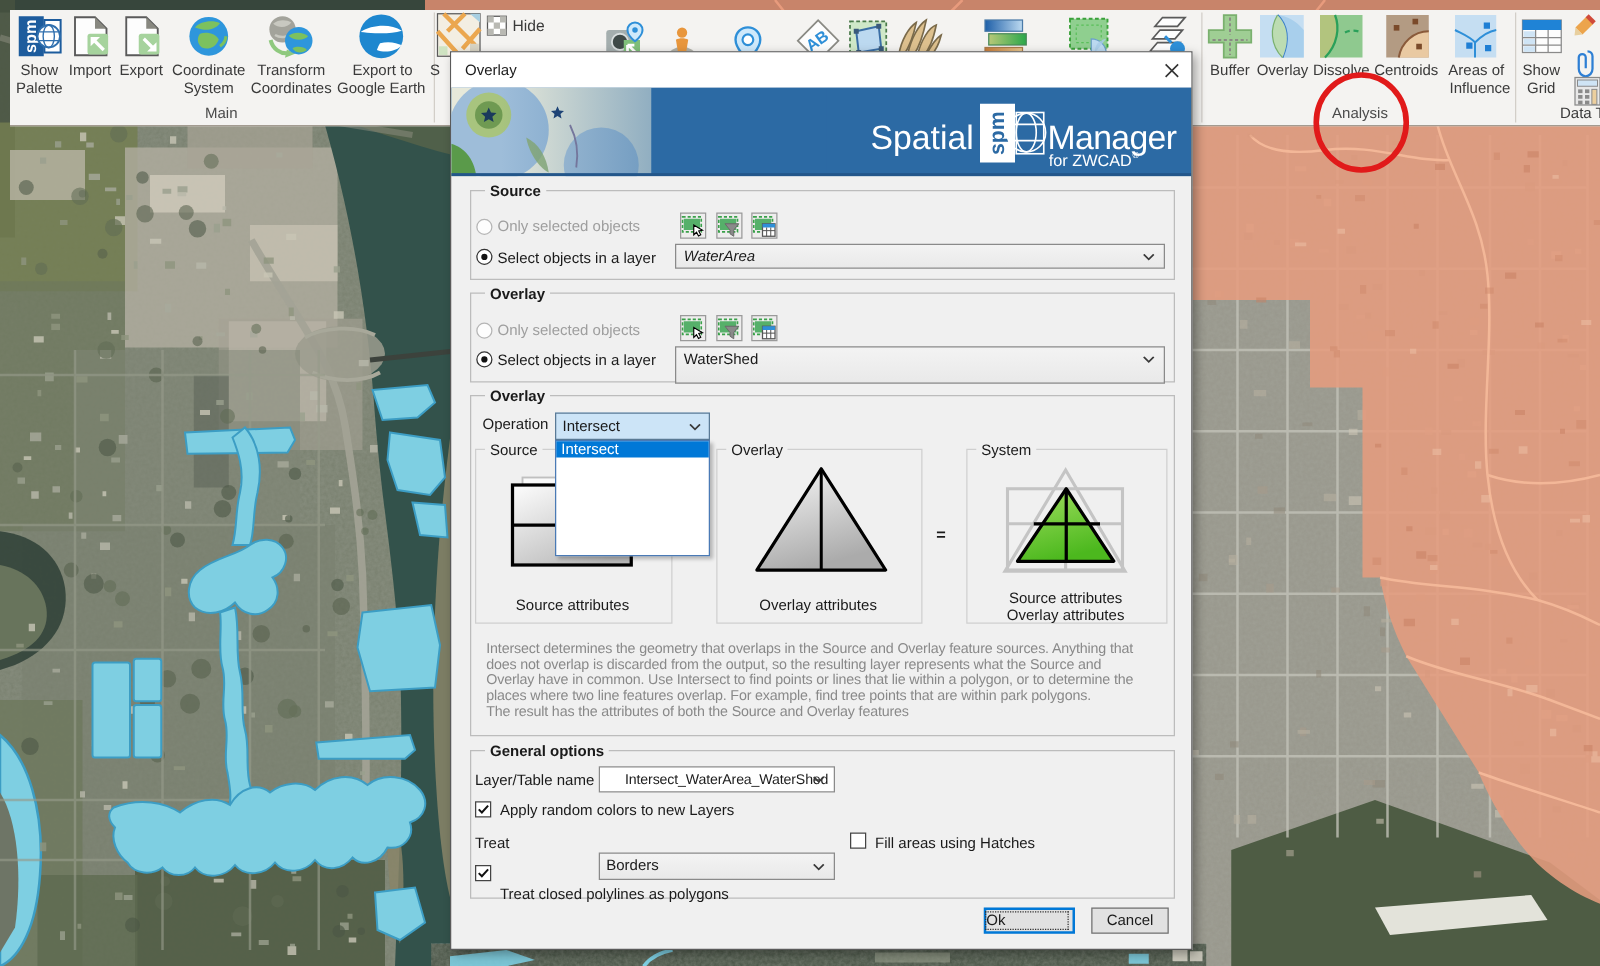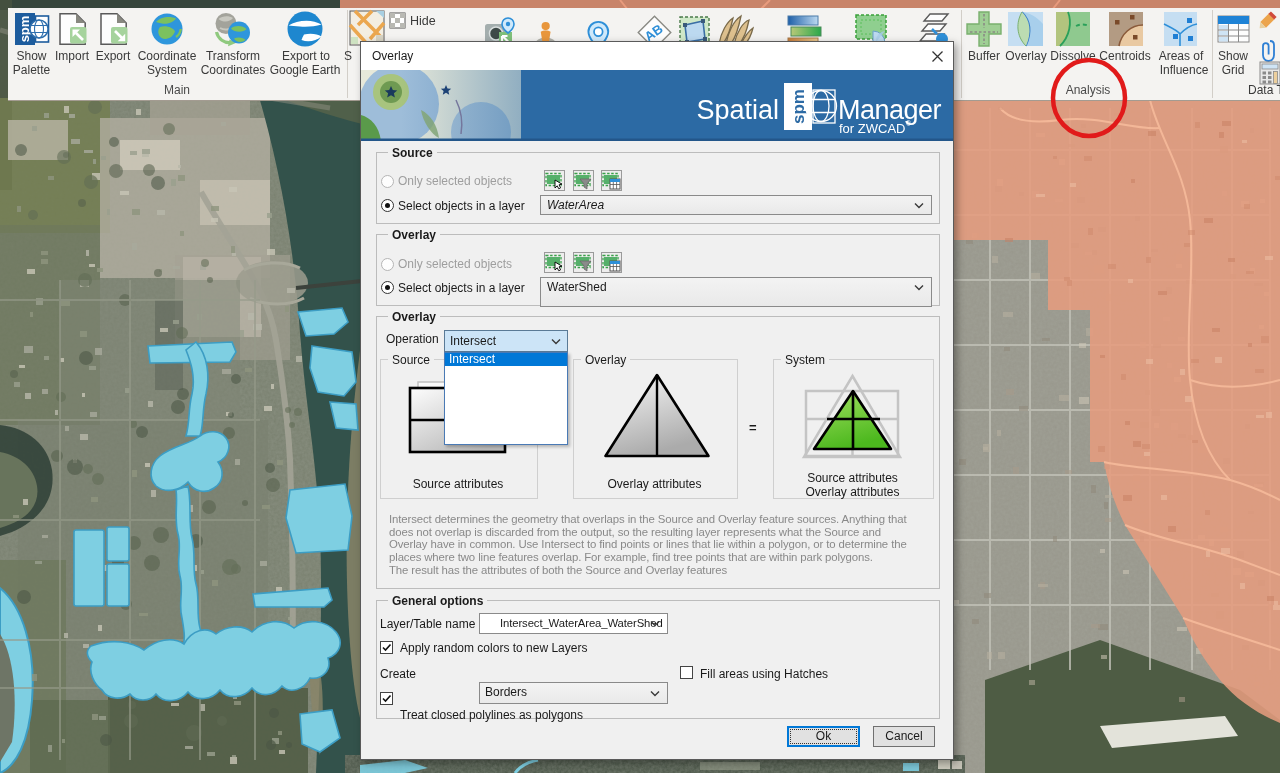--- a/index.html
+++ b/index.html
@@ -933,33 +933,33 @@
  <div class="abs" style="left:27px;top:552px;background:#f0f0f0;padding:0 4px;font-weight:bold;">General options</div>
  <div class="abs" style="left:19px;top:575px;">Layer/Table name</div>
  <div class="abs" style="left:118px;top:571px;width:189px;height:21px;background:#fff;border:1px solid #8a8a8a;box-sizing:border-box;line-height:19px;"><span style="padding-left:20px;font-size:11.3px;letter-spacing:-0.1px;">Intersect_WaterArea_WaterShed</span><svg class="abs" style="right:7px;top:7px" width="10" height="6">
           <path d="M1,0.5 L5,4.5 L9,0.5" stroke="#3a3a3a" stroke-width="1.4" fill="none"></path>
         </svg></div>
  <div class="abs" style="left:19px;top:599px;width:13px;height:13px;background:#fff;border:1px solid #444;box-sizing:border-box;"></div>
  <svg class="abs" style="left:21px;top:601px" width="10" height="9">
         <path d="M1,4.5 L3.5,7 L8.5,1.5" stroke="#111" stroke-width="1.6" fill="none"></path>
       </svg>
  <div class="abs" style="left:39px;top:599px;">Apply random colors to new Layers</div>
- <div class="abs" style="left:19px;top:625px;">Create</div>
+ <div class="abs" style="left:19px;top:625px;">Treat</div>
  <div class="combo" style="left:118px;top:620px;width:189px;height:22px;margin-top:20px;"><span style="padding-left:5px;">Borders</span><svg class="chev" width="10" height="6" style="top:8px">
           <path d="M1,0.5 L5,4.5 L9,0.5" stroke="#3a3a3a" stroke-width="1.4" fill="none"></path>
         </svg></div>
  <div class="abs" style="left:319px;top:624px;width:13px;height:13px;background:#fff;border:1px solid #444;box-sizing:border-box;"></div>
  <div class="abs" style="left:339px;top:625px;">Fill areas using Hatches</div>
  <div class="abs" style="left:19px;top:650px;width:13px;height:13px;background:#fff;border:1px solid #444;box-sizing:border-box;"></div>
  <svg class="abs" style="left:21px;top:652px" width="10" height="9">
         <path d="M1,4.5 L3.5,7 L8.5,1.5" stroke="#111" stroke-width="1.6" fill="none"></path>
       </svg>
  <div class="abs" style="left:39px;top:666px;">Treat closed polylines as polygons</div>
 
- <div class="abs" style="left:426px;top:684px;width:73px;height:21px;background:#e1e1e1;border:2px solid #0078d7;box-sizing:border-box;text-align:center;line-height:17px;"><span style="outline:1px dotted #333;display:inline-block;width:65px;height:13px;line-height:13px;margin-top:2px;">Ok</span></div>
+ <div class="abs" style="left:426px;top:684px;width:73px;height:21px;background:#e1e1e1;border:2px solid #0078d7;box-sizing:border-box;text-align:left;line-height:17px;"><span style="outline:1px dotted #333;display:inline-block;width:65px;height:13px;line-height:13px;margin-top:2px;">Ok</span></div>
  <div class="abs" style="left:512px;top:684px;width:62px;height:21px;background:#e1e1e1;border:1px solid #707070;box-sizing:border-box;text-align:center;line-height:19px;">Cancel</div>
 
  <div class="abs" style="left:83px;top:310px;width:124px;height:93px;background:#fff;border:1px solid #4a7ab5;box-sizing:border-box;box-shadow:2px 2px 3px rgba(0,0,0,0.25);"></div>
  <div class="abs" style="left:84px;top:311px;width:122px;height:13px;background:#0078d7;color:#fff;line-height:13px;padding-left:4px;box-sizing:border-box;">Intersect</div>
 </div>
 <svg class="abs" style="left:1045px;top:53px" width="90" height="92">
       <ellipse cx="44" cy="45" rx="36" ry="38" fill="none" stroke="#e11a1a" stroke-width="4.5"></ellipse>
     </svg>
 </div>
 

